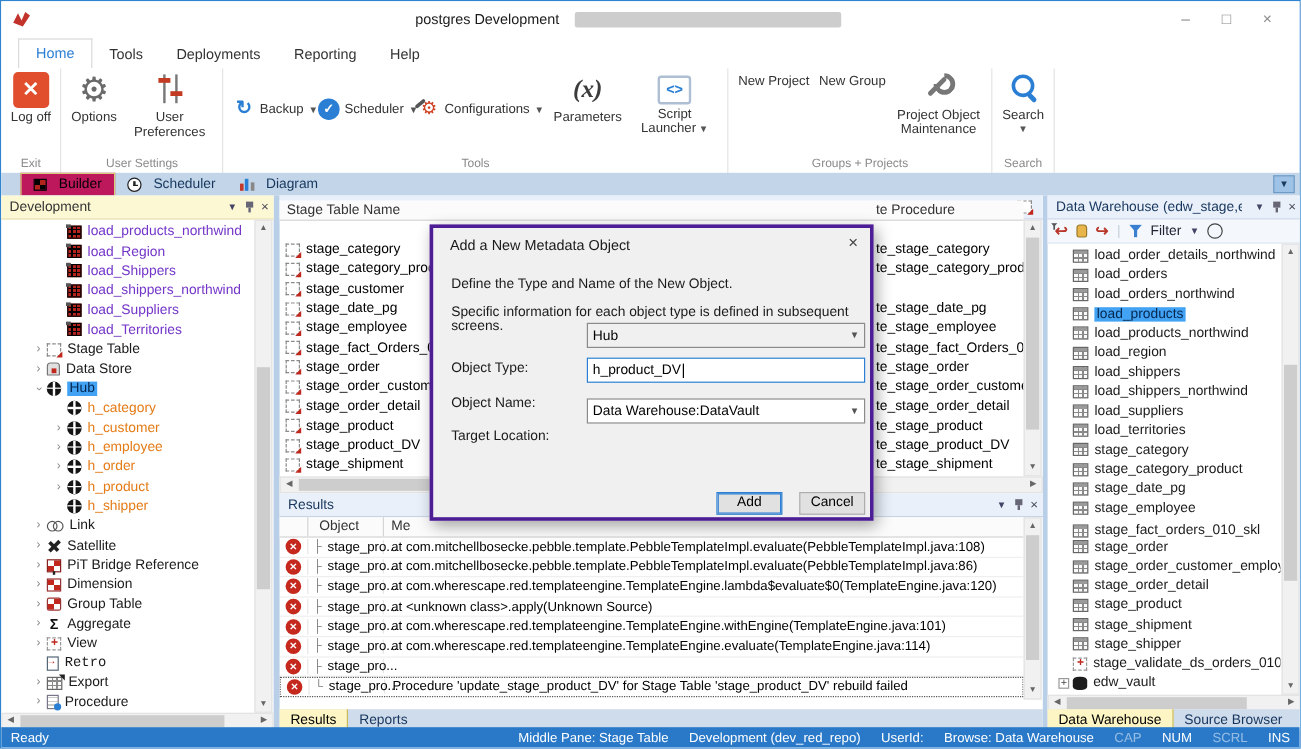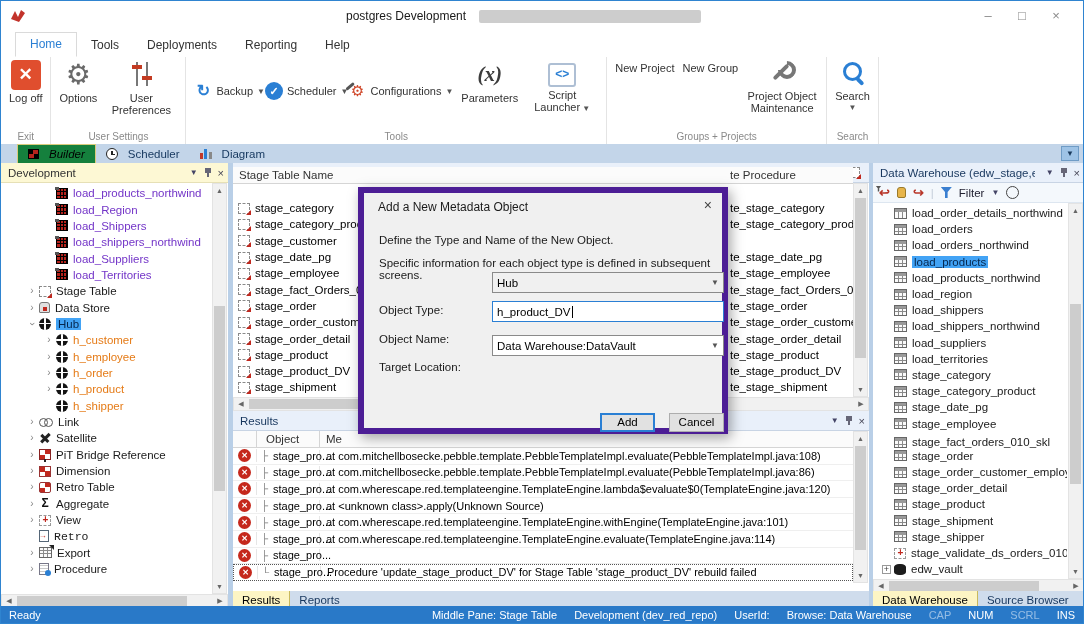--- a/index.html
+++ b/index.html
@@ -56,21 +56,21 @@
   .wrench-icon { width:30px; height:28px; position:relative; }
   .wrench-icon::before { content:""; position:absolute; left:4px; top:10px; width:20px; height:4px; background:#777; border-radius:2px; transform:rotate(-45deg); }
   .wrench-icon::after { content:""; position:absolute; right:1px; top:1px; width:10px; height:10px; border:4px solid #777; border-radius:50%; border-left-color:transparent; transform:rotate(45deg); }
   .search-big-icon { width:26px; height:28px; position:relative; }
   .search-big-icon::before { content:""; position:absolute; left:3px; top:2px; width:13px; height:13px; border:3px solid #2a7fd4; border-radius:50%; }
   .search-big-icon::after { content:""; position:absolute; left:18px; top:17px; width:3.5px; height:9px; background:#2a7fd4; transform:rotate(-45deg); border-radius:2px; }
 
   
   .doctabs { position:absolute; left:0; top:143px; width:100%; height:19px; background:#c3d5e9; display:flex; align-items:stretch; padding-left:16px; }
   .dtab { display:flex; align-items:center; gap:5px; padding:0 10px; font-size:11.5px; color:#15375e; }
-  .dtab.active { background:#15803d; border:1px solid #d9cb7c; border-bottom:none; color:#000;font-style:italic; }
+  .dtab.active { background:#be185d; border:1px solid #d9cb7c; border-bottom:none; color:#000; }
   .doctab-more { position:absolute; right:4px; top:2px; width:18px; height:15px; background:#9ec3e6; border:1px solid #6f9cc6; color:#1a3a5c; font-size:8px; text-align:center; line-height:14px; }
 
   
   .main { position:absolute; left:0; top:162px; width:100%; height:445px; background:#b9cfe7; }
   .pane { position:absolute; top:0; background:#fff; }
   .pane-hdr { position:absolute; left:0; top:0; right:0; height:20px; font-size:11.5px; display:flex; align-items:center; padding:0 4px 0 7px; }
   .hdr-yellow { background:#fdf8d4; color:#333; border-bottom:1px solid #e6e0b6; }
   .hdr-blue { background:#e9f0fa; color:#17365d; border-bottom:1px solid #c8d4e4; }
   .hdr-icons { margin-left:auto; display:flex; align-items:center; gap:6px; color:#556; }
   .chev { font-size:8px; color:#446; }
@@ -158,21 +158,21 @@
   .res-conn { width:12px; color:#777; font-size:10px; flex:none; }
   .res-mcell { flex:1; padding-left:6px; white-space:nowrap; overflow:hidden; }
   .res-row.selrow { border:1px dotted #555; }
 
   
   .statusbar { position:absolute; left:0; bottom:0; width:100%; height:17px; background:#2979c8; color:#fff; font-size:11px; display:flex; align-items:center; padding:0 8px; }
   .sb-right { margin-left:auto; display:flex; gap:17px; }
   .sb-dim { color:rgba(255,255,255,.5); }
 
   
-  .dialog { position:absolute; left:357px; top:186px; width:370px; height:247px; background:#f0f0f0; border:6px solid #4c1d95; box-shadow:3px 4px 12px rgba(0,0,0,.35); z-index:50; }
+  .dialog { position:absolute; left:357px; top:186px; width:370px; height:247px; background:#f0f0f0; border:3px solid #4c1d95; box-shadow:3px 4px 12px rgba(0,0,0,.35); z-index:50; }
   .dlg-title { position:absolute; left:14px; top:7px; font-size:12px; color:#1a1a1a; }
   .dlg-close { position:absolute; right:10px; top:4px; font-size:14px; color:#444; }
   .dlg-line { position:absolute; left:15px; font-size:11.5px; color:#1a1a1a; }
   .dlg-label { position:absolute; left:15px; font-size:11.5px; color:#1a1a1a;margin-top:28px; }
   .dlg-ctl { position:absolute; left:128px; width:232px; height:21px; font-size:11.5px; display:flex; align-items:center; padding:0 4px; }
   .combo { border:1px solid #8a8a8a; background:#fff; }
   .combo.gray { background:#f0f0f0; }
   .combo .dd { margin-left:auto; font-size:8px; color:#555; }
   .tinput { border:1px solid #2a7fd4; background:#fff; }
   .caretbar { display:inline-block; width:1px; height:12px; background:#000; margin-left:1px; }
@@ -356,20 +356,25 @@
             <span class="exp">›</span>
             <span class="ticon data-store-icon"></span>
             <span>Data Store</span>
           </div>
           <div class="row" style="padding-left: 24px;">
             <span class="exp open">›</span>
             <span class="ticon hub-icon"></span>
             <span class="lblsel">Hub</span>
           </div>
           <div class="row" style="padding-left: 41px;">
+            <span class="exp"></span>
+            <span class="ticon hub-icon"></span>
+            <span class=" orange">h_category</span>
+          </div>
+          <div class="row" style="padding-left: 41px;">
             <span class="exp">›</span>
             <span class="ticon hub-icon"></span>
             <span class=" orange">h_customer</span>
           </div>
           <div class="row" style="padding-left: 41px;">
             <span class="exp">›</span>
             <span class="ticon hub-icon"></span>
             <span class=" orange">h_employee</span>
           </div>
           <div class="row" style="padding-left: 41px;">
@@ -403,21 +408,21 @@
             <span>PiT Bridge Reference</span>
           </div>
           <div class="row" style="padding-left: 24px;">
             <span class="exp">›</span>
             <span class="ticon dimension-icon"></span>
             <span>Dimension</span>
           </div>
           <div class="row" style="padding-left: 24px;">
             <span class="exp">›</span>
             <span class="ticon fact-table-icon"></span>
-            <span>Retro Table</span>
+            <span>Group Table</span>
           </div>
           <div class="row" style="padding-left: 24px;">
             <span class="exp">›</span>
             <span class="ticon aggregate-icon"></span>
             <span>Aggregate</span>
           </div>
           <div class="row" style="padding-left: 24px;">
             <span class="exp">›</span>
             <span class="ticon view-icon"></span>
             <span>View</span>

